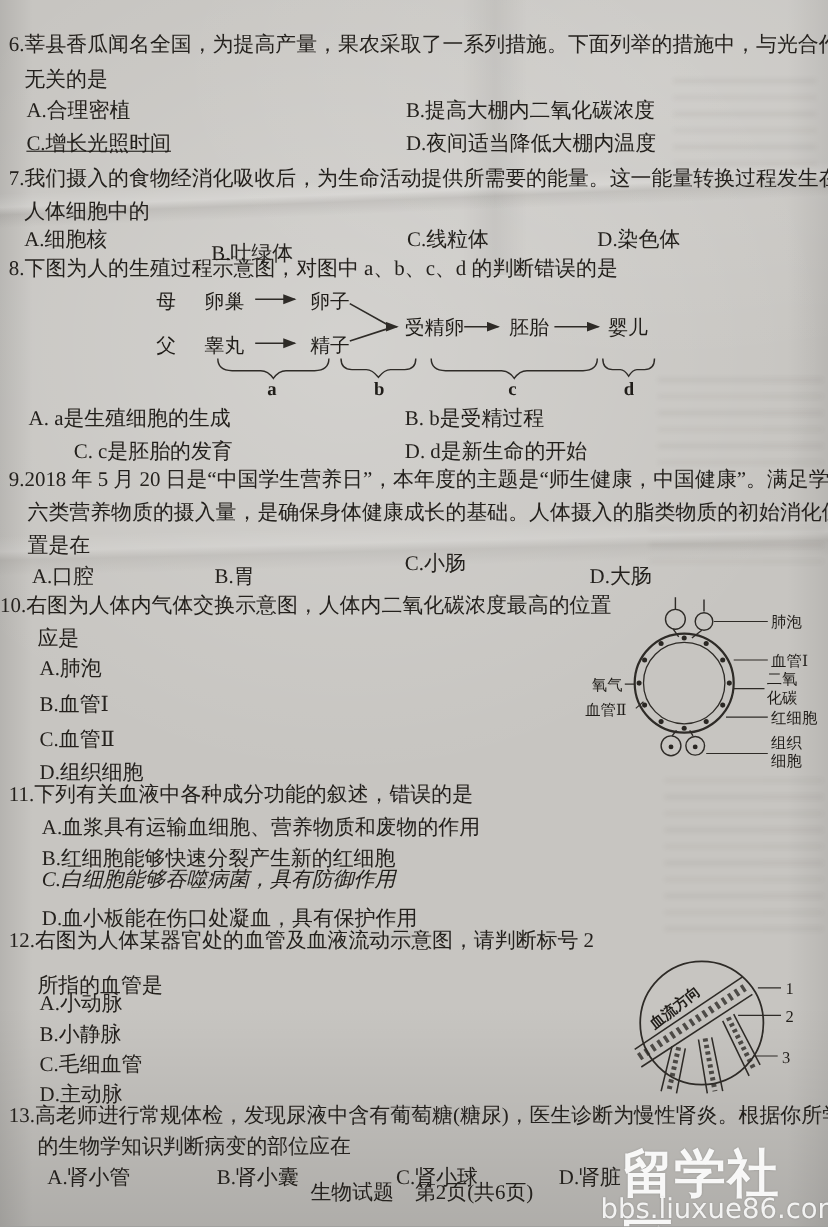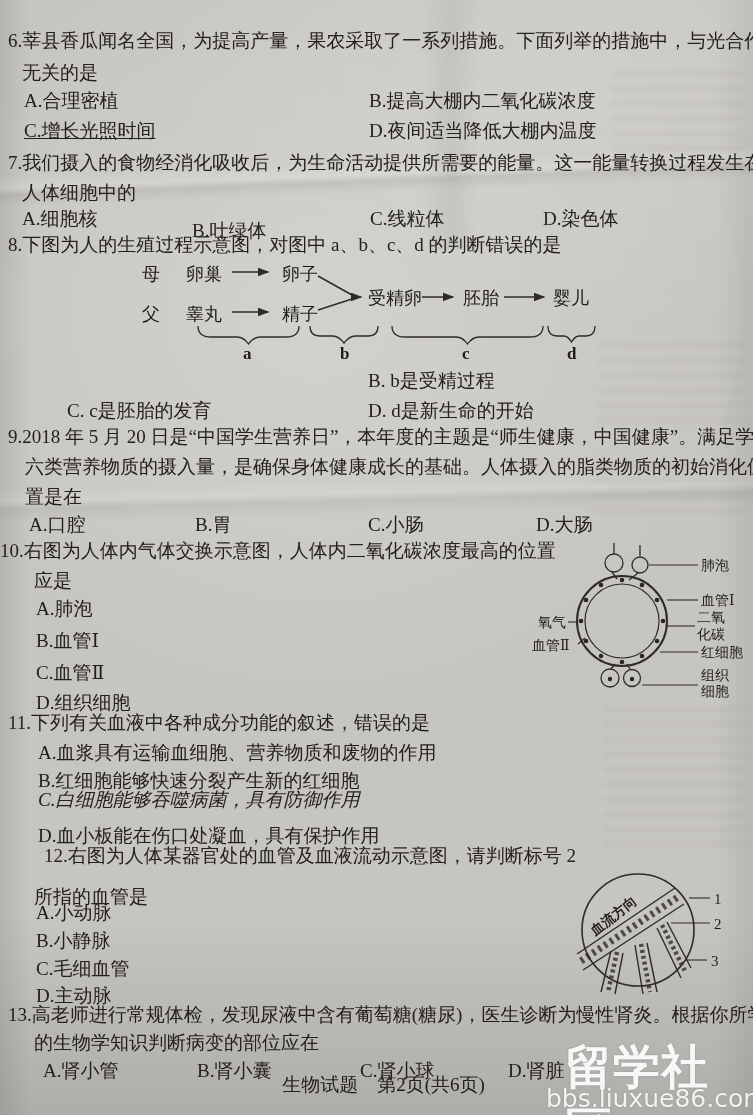--- a/index.html
+++ b/index.html
@@ -96,30 +96,31 @@
     <text x="182" y="68" font-size="18">精子</text>
     <text x="268" y="52" font-size="18">受精卵</text>
     <text x="363" y="52" font-size="18">胚胎</text>
     <text x="453" y="52" font-size="18">婴儿</text>
     <text x="143" y="107" font-size="17" font-weight="bold">a</text>
     <text x="240" y="107" font-size="17" font-weight="bold">b</text>
     <text x="362" y="107" font-size="17" font-weight="bold">c</text>
     <text x="467" y="107" font-size="17" font-weight="bold">d</text>
   </svg>
 
+  <span class="t" style="top:368px;left:26px;">A. a是生殖细胞的生成</span>
   <span class="t" style="top:368px;left:368px;">B. b是受精过程</span>
   <span class="t" style="top:398px;left:26px;margin-left:41px;">C. c是胚胎的发育</span>
   <span class="t" style="top:398px;left:368px;">D. d是新生命的开始</span>
 
   <span class="t" style="top:424px;left:8px;">9.2018 年 5 月 20 日是“中国学生营养日”，本年度的主题是“师生健康，中国健康”。满足学生</span>
   <span class="t" style="top:454px;left:25px;">六类营养物质的摄入量，是确保身体健康成长的基础。人体摄入的脂类物质的初始消化位</span>
   <span class="t" style="top:484px;left:25px;">置是在</span>
   <span class="t" style="top:512px;left:29px;">A.口腔</span>
   <span class="t" style="top:512px;left:195px;">B.胃</span>
-  <span class="t" style="top:512px;left:368px;">C.小肠</span>
+  <span class="t" style="top:500px;left:368px;">C.小肠</span>
   <span class="t" style="top:512px;left:536px;">D.大肠</span>
 
   <span class="t" style="top:538px;left:0;text-align:center;">10.右图为人体内气体交换示意图，人体内二氧化碳浓度最高的位置</span>
   <span class="t" style="top:568px;left:34px;">应是</span>
   <span class="t" style="top:596px;left:36px;">A.肺泡</span>
   <span class="t" style="top:628px;left:36px;">B.血管Ⅰ</span>
   <span class="t" style="top:660px;left:36px;">C.血管Ⅱ</span>
   <span class="t" style="top:690px;left:36px;">D.组织细胞</span>
 
   <svg class="diagram" style="top:538px;left:530px;" width="223" height="167" viewBox="0 0 223 167">
@@ -175,21 +176,21 @@
     <text x="8" y="89" font-size="14">氧气</text>
     <text x="2" y="112" font-size="14">血管Ⅱ</text>
   </svg>
 
   <span class="t" style="top:710px;left:8px;">11.下列有关血液中各种成分功能的叙述，错误的是</span>
   <span class="t" style="top:740px;left:38px;">A.血浆具有运输血细胞、营养物质和废物的作用</span>
   <span class="t" style="top:768px;left:38px;">B.红细胞能够快速分裂产生新的红细胞</span>
   <span class="t" style="top:787px;left:38px;font-style:italic;">C.白细胞能够吞噬病菌，具有防御作用</span>
   <span class="t" style="top:823px;left:38px;">D.血小板能在伤口处凝血，具有保护作用</span>
 
-  <span class="t" style="top:843px;left:8px;margin-left:36px;">12.右图为人体某器官处的血管及血液流动示意图，请判断标号 2</span>
+  <span class="t" style="top:843px;left:8px;">12.右图为人体某器官处的血管及血液流动示意图，请判断标号 2</span>
   <span class="t" style="top:884px;left:34px;">所指的血管是</span>
   <span class="t" style="top:900px;left:36px;">A.小动脉</span>
   <span class="t" style="top:928px;left:36px;">B.小静脉</span>
   <span class="t" style="top:956px;left:36px;">C.毛细血管</span>
   <span class="t" style="top:983px;left:36px;">D.主动脉</span>
 
   <svg class="diagram" style="top:856px;left:565px;" width="188" height="152" viewBox="0 0 188 152">
     <circle class="stroke" cx="73" cy="74" r="56" stroke-width="1.6"></circle>
     <g class="stroke" stroke-width="1.4">
       <path d="M12,98 L110,32"></path>

